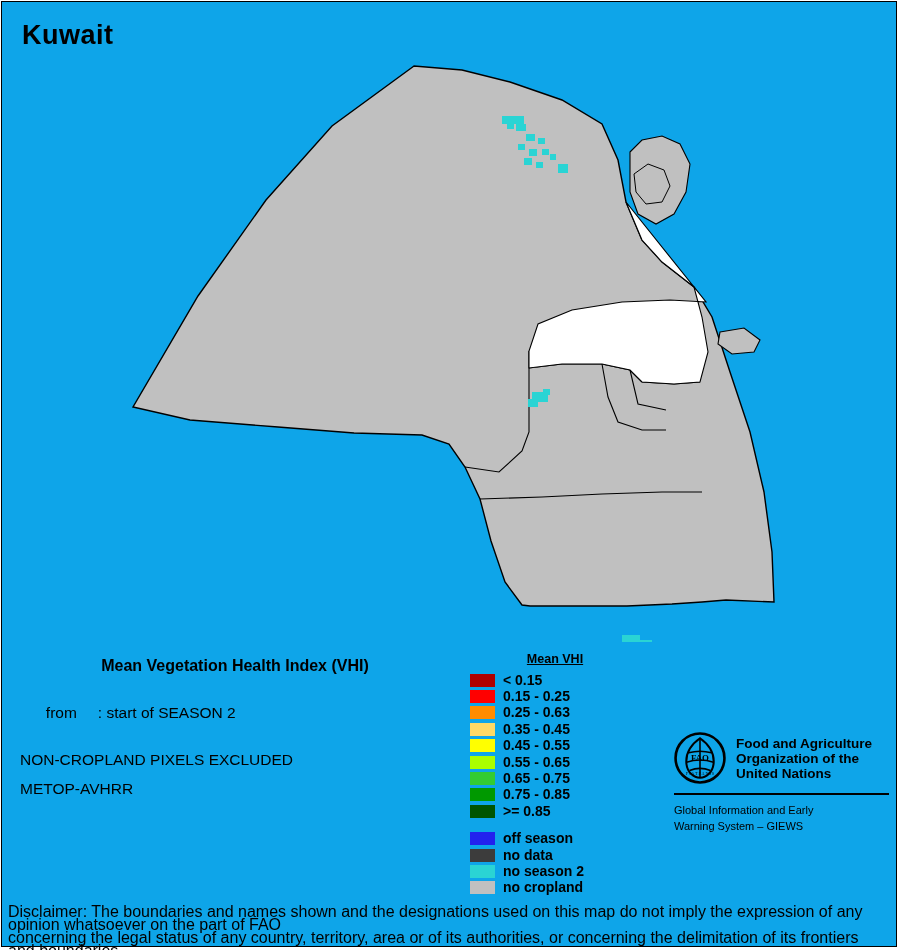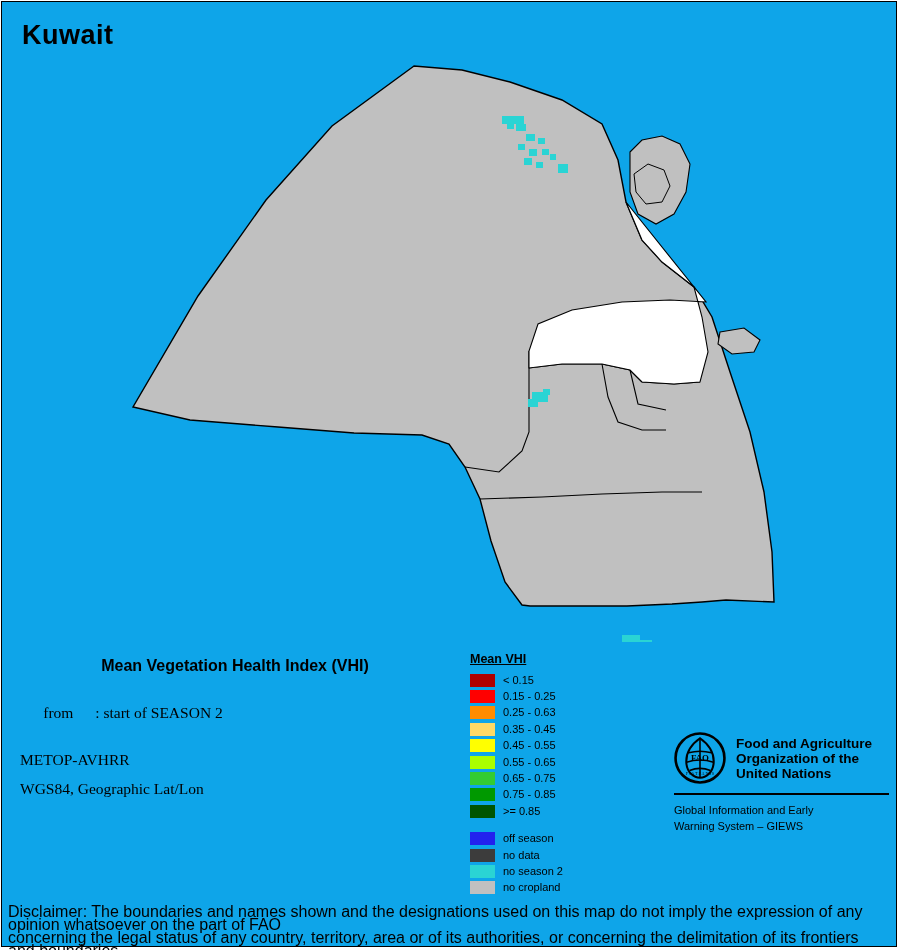--- a/index.html
+++ b/index.html
@@ -26,35 +26,35 @@
     position:absolute;left:0px;top:50px;width:896px;height:590px;
   }
   #mapwrap svg{display:block;}
 
   
   #caption{
     position:absolute;left:18px;top:655px;width:430px;
     font-size:15.5px;color:#000;
   }
   #caption .hdr{font-weight:bold;font-size:16px;margin-bottom:11px;text-align:center;}
-  #caption .row{margin-bottom:11px;white-space:pre;font-family:Liberation Serif, serif;}
+  #caption .row{margin-bottom:11px;white-space:pre;}
   #caption .lab{display:inline-block;width:52px;}
 
   
   #legend{
     position:absolute;left:468px;top:650px;width:170px;
     font-size:11px;color:#000;
   }
   #legend .legtitle{
     font-weight:bold;font-size:12.5px;
-    text-decoration:underline;margin-bottom:6px;
+    text-decoration:underline;margin-bottom:6px;text-align:center;
   }
   .legrow{display:flex;align-items:center;height:16.4px;}
   .swatch{width:25px;height:13px;display:inline-block;margin-right:8px;}
-  .leglabel{font-size:11px;line-height:13px;}
+  .leglabel{font-size:14px;line-height:13px;font-weight:bold;}
   #legend .gap{height:11px;}
 
   
   #fao{
     position:absolute;left:672px;top:730px;width:215px;
   }
   #faotop{display:flex;align-items:center;}
   #faoemblem{width:52px;height:52px;flex:0 0 52px;margin-right:10px;}
   #faotext{font-size:13.5px;font-weight:bold;line-height:15px;color:#000;}
   #faorule{height:2px;background:#000;margin:9px 0 7px 0;width:215px;}
@@ -154,22 +154,22 @@
         <rect x="662" y="592" width="10" height="5"></rect>
       </g>
     </svg>
   </div>
 
   <div id="caption">
     <div class="hdr">Mean Vegetation Health Index (VHI)</div>
     <div class="row">
       <span class="lab">from</span><span>: start of SEASON 2</span>
     </div>
+    <div class="row">NON-CROPLAND PIXELS EXCLUDED</div>
     <div class="row">METOP-AVHRR</div>
-    <div class="row">WGS84, Geographic Lat/Lon</div>
   </div>
 
   <div id="legend">
     <div class="legtitle">Mean VHI</div>
 
     <div class="legrow">
       <span class="swatch" style="background:#b00000"></span>
       <span class="leglabel">&lt; 0.15</span>
     </div>
     <div class="legrow">

